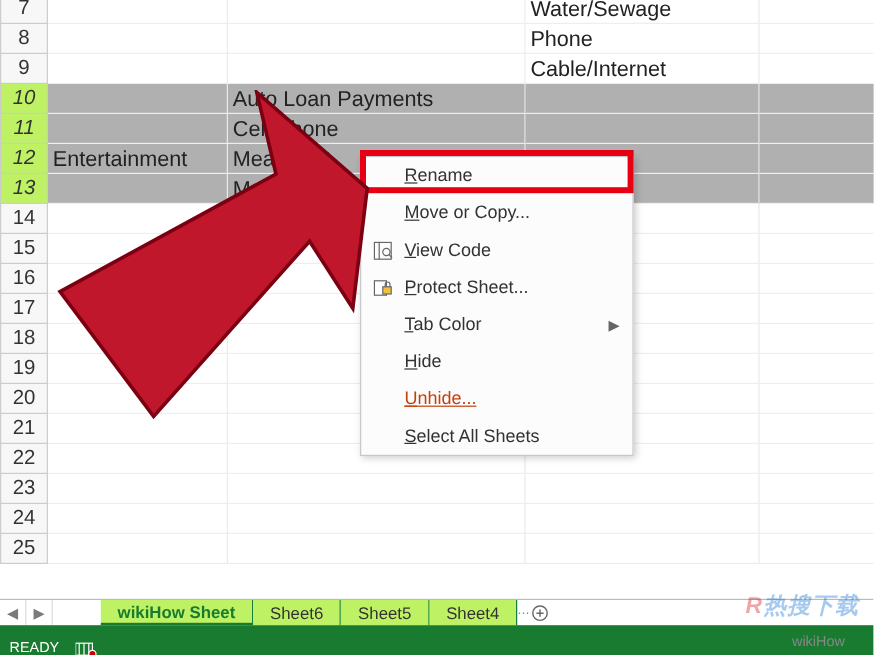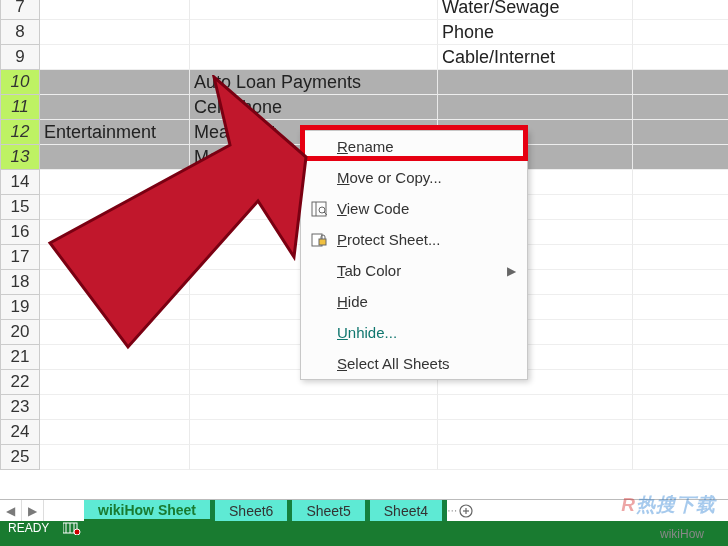--- a/index.html
+++ b/index.html
@@ -10,30 +10,30 @@
 .rowhdr.sel { background: #bef264; color:#333;font-style:italic; }
 .cell { border-right: 1px solid #eaeaea; border-bottom: 1px solid #eee; display:flex; align-items:center; font-size: 18px; color: #222; padding: 0 4px; white-space: nowrap; overflow: visible; }
 .cell.sel { background: #b0b0b0; }
 .cA { width: 150px; }
 .cB { width: 248px; }
 .cC { width: 195px; }
 .cD { width: 100px; }
 .overlay-cell { background: #fff; position: relative; z-index: 2; }
 .tabs-area { position: absolute; bottom: 25px; left: 0; right: 0; height: 22px; display:flex; align-items:stretch; background: #fff; border-top: 1px solid #bbb; }
 .scrollbtn { width: 22px; display:flex; align-items:center; justify-content:center; color:#7a7a7a; border-right:1px solid #ddd; font-size:12px; }
-.tab { padding: 0 14px; display:flex; align-items:center; border-right:5px solid #15803d; font-size:14px; color:#333; background:#5eead4; }
+.tab { padding: 0 14px; display:flex; align-items:center; border-right:1px solid #15803d; font-size:14px; color:#333; background:#bef264; }
 .tab.active { color: #197b30; font-weight:bold; border-bottom: 2px solid #197b30; }
 .newtab { width: 26px; display:flex; align-items:center; justify-content:center; }
 .newtab svg circle { fill:none; stroke:#666; stroke-width:1.2; }
-.statusbar { position:absolute; bottom:0; left:0; right:0; height:25px; background:#197b30; color:#fff; display:flex; align-items:flex-start; padding:0 8px; font-size:12px; }
+.statusbar { position:absolute; bottom:0; left:0; right:0; height:25px; background:#197b30; color:#fff; display:flex; align-items:flex-end; padding:0 8px; font-size:12px; }
 .statusbar .rec { width:16px; height:12px; margin-left:14px; position:relative; }
 .ctxmenu { position:absolute; top:130px; left:300px; width:228px; background:#fcfcfc; border:1px solid #c8c8c8; box-shadow: 2px 2px 6px rgba(0,0,0,0.2); z-index: 5; }
 .ctxitem { display:flex; align-items:center; height:31px; font-size:15px; color:#333; position:relative; }
 .ctxitem.hi { background:#CDE6D0; }
-.ctxitem.dis { color:#0f766e; }
+.ctxitem.dis { color:#c2410c;text-decoration:underline; }
 .ctxico { width:36px; display:flex; align-items:center; justify-content:center; }
 .ctxlabel { flex:1; }
 .ctxarrow { width:20px; font-size:12px; color:#666; }
 .u { text-decoration: underline; }
 .redbox { position:absolute; top:125px; left:300px; width:228px; height:36px; border:5px solid #e60012; z-index:6; pointer-events:none; }
 .bigarrow { position:absolute; top:75px; left:42px; z-index:10; pointer-events:none; }
 .watermark { position:absolute; bottom:5px; right:24px; font-size:12px; color:#888; z-index:20; }
 .wm2 { position:absolute; bottom:28px; right:12px; font-size:19px; font-weight:bold; color: rgba(0,102,204,0.35); font-style:italic; z-index:3; letter-spacing:1px;}
 .wm2 span{ color: rgba(204,0,0,0.35); }
 </style>

